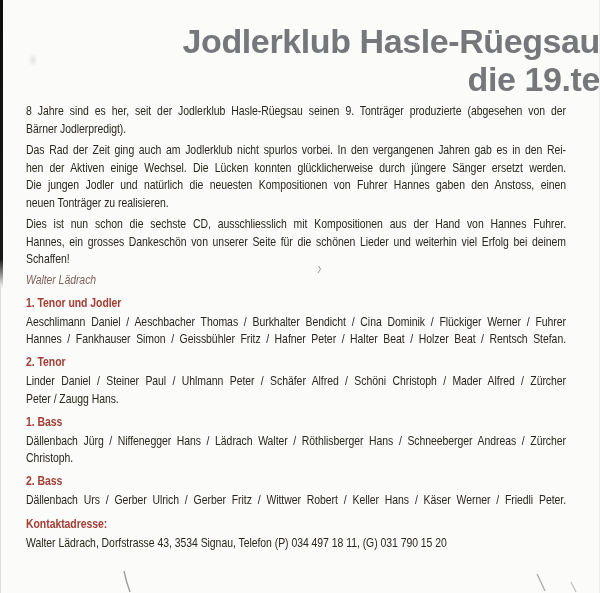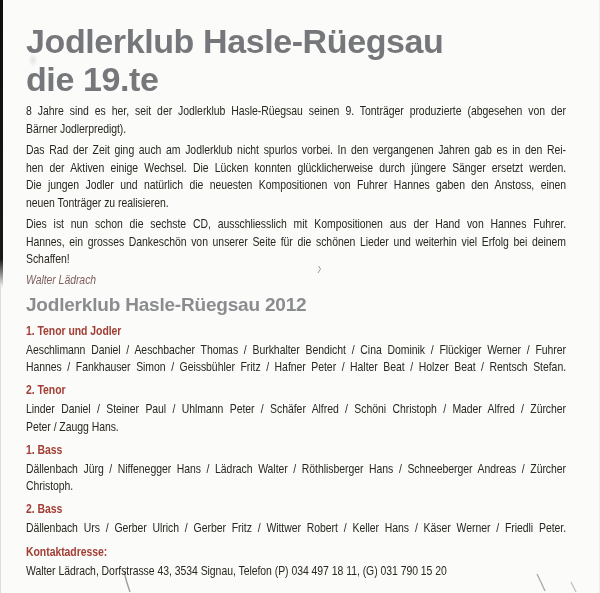--- a/index.html
+++ b/index.html
@@ -8,21 +8,21 @@
     background:#fbfbfa;
     overflow:hidden;
     font-family:"Liberation Sans", sans-serif;
     -webkit-font-smoothing:antialiased;
   }
   .page{position:relative;width:600px;height:593px;padding:22px 0 0 26px;box-sizing:border-box;}
 
   
   .title{
     margin:0;font-weight:bold;color:#76777a;
-    font-size:34px;line-height:38px;letter-spacing:-0.4px;
+    font-size:34px;line-height:38px;letter-spacing:-0.4px;text-align:right;
   }
   .roster-heading{
     margin:5px 0 0 0;font-weight:bold;color:#8b8c8f;
     font-size:19px;line-height:23px;letter-spacing:-0.2px;
   }
 
   
   .tx{
     width:672px;
     transform:scaleX(0.8036);
@@ -94,21 +94,20 @@
       <span class="line">neuen Tonträger zu realisieren.</span>
     </p>
     <p class="para">
       <span class="line j">Dies ist nun schon die sechste CD, ausschliesslich mit Kompositionen aus der Hand von Hannes Fuhrer.</span>
       <span class="line j">Hannes, ein grosses Dankeschön von unserer Seite für die schönen Lieder und weiterhin viel Erfolg bei deinem</span>
       <span class="line">Schaffen!</span>
     </p>
     <p class="signature">Walter Lädrach</p>
   </div>
 
-  <h2 class="roster-heading">Jodlerklub Hasle-Rüegsau 2012</h2>
 
   <div class="tx">
 
     <div class="group">
       <div class="group-label">1. Tenor und Jodler</div>
       <div class="group-names">
         <span class="line j">Aeschlimann Daniel / Aeschbacher Thomas / Burkhalter Bendicht / Cina Dominik / Flückiger Werner / Fuhrer</span>
         <span class="line j">Hannes / Fankhauser Simon / Geissbühler Fritz / Hafner Peter / Halter Beat / Holzer Beat / Rentsch Stefan.</span>
       </div>
     </div>

